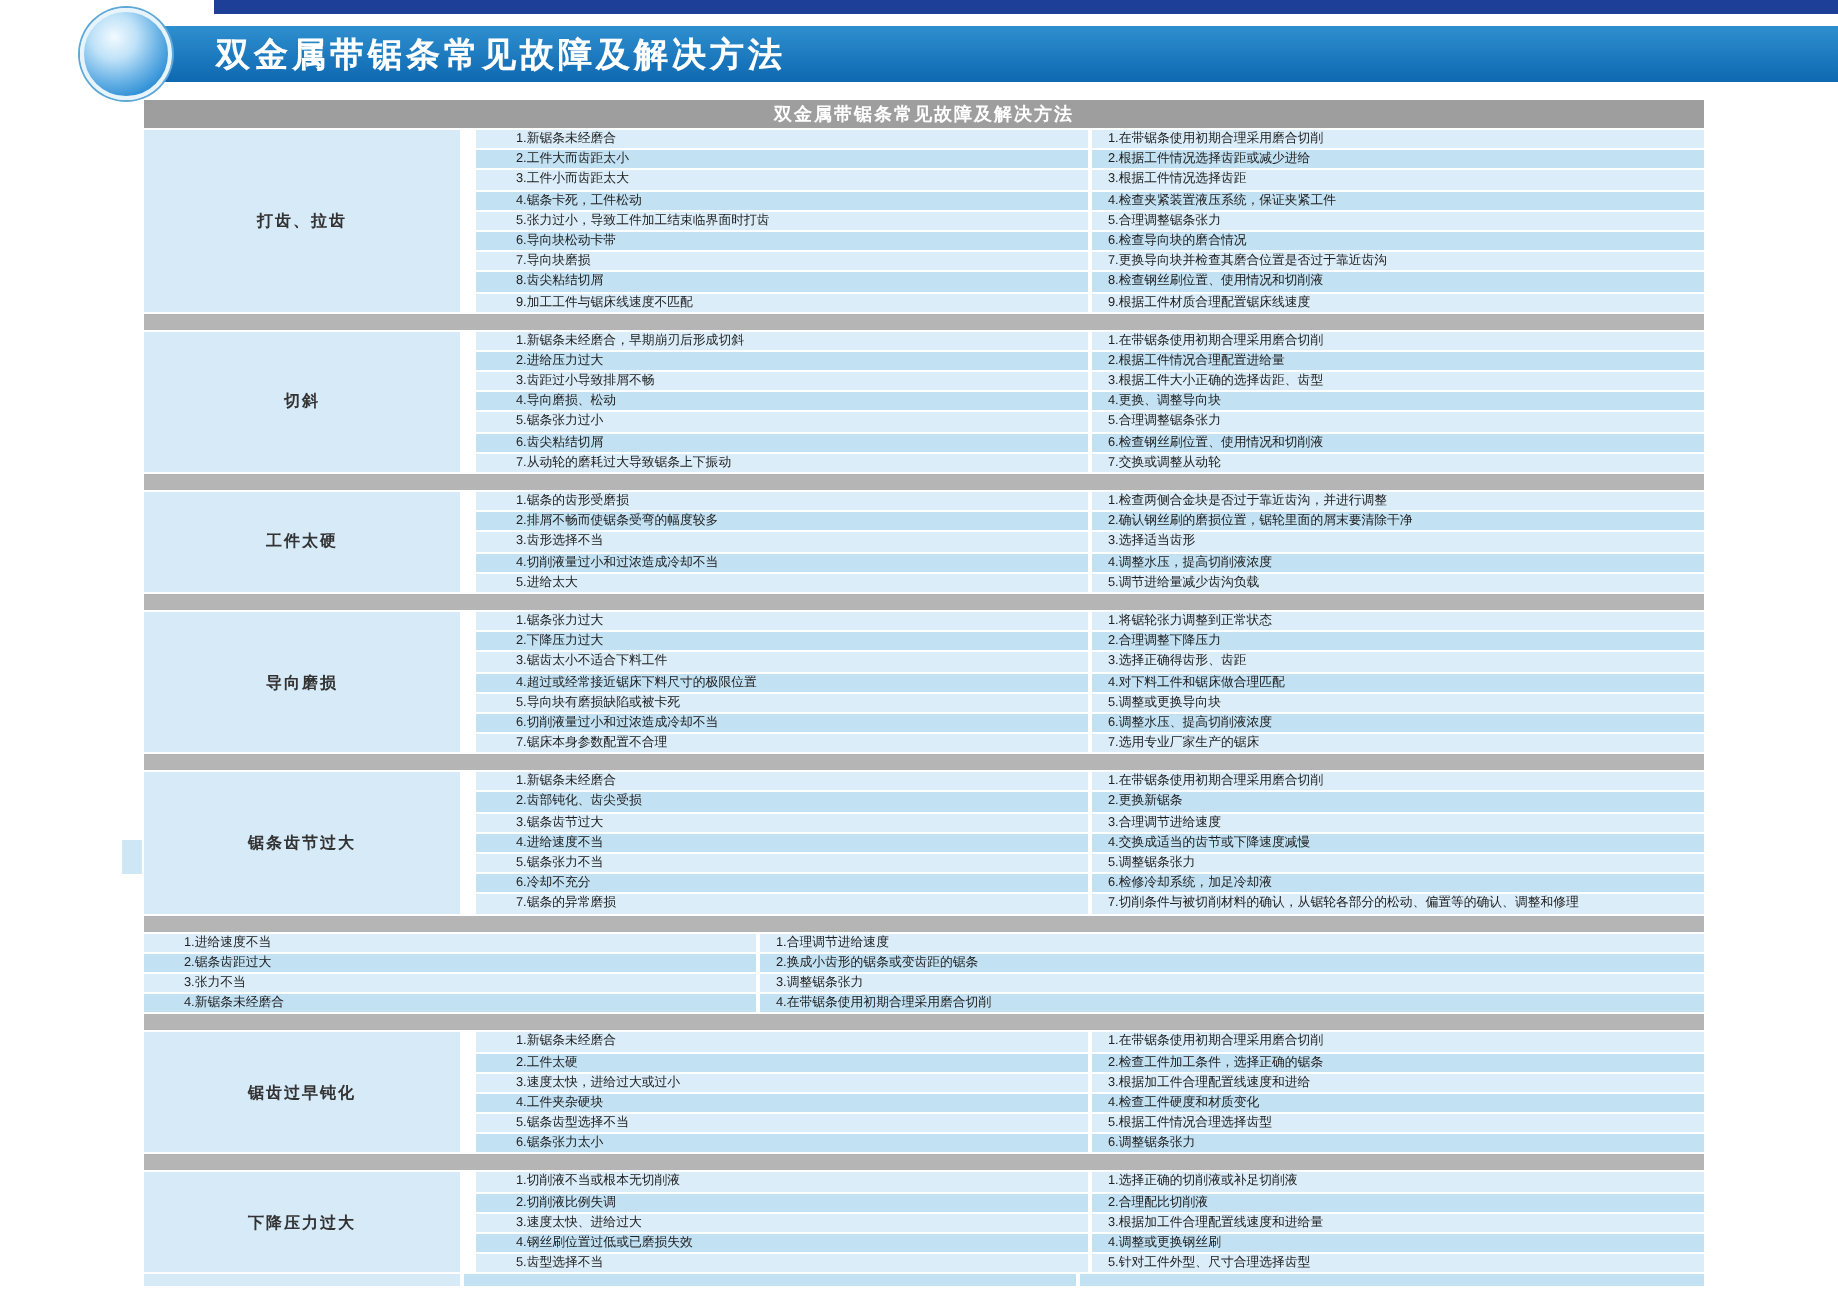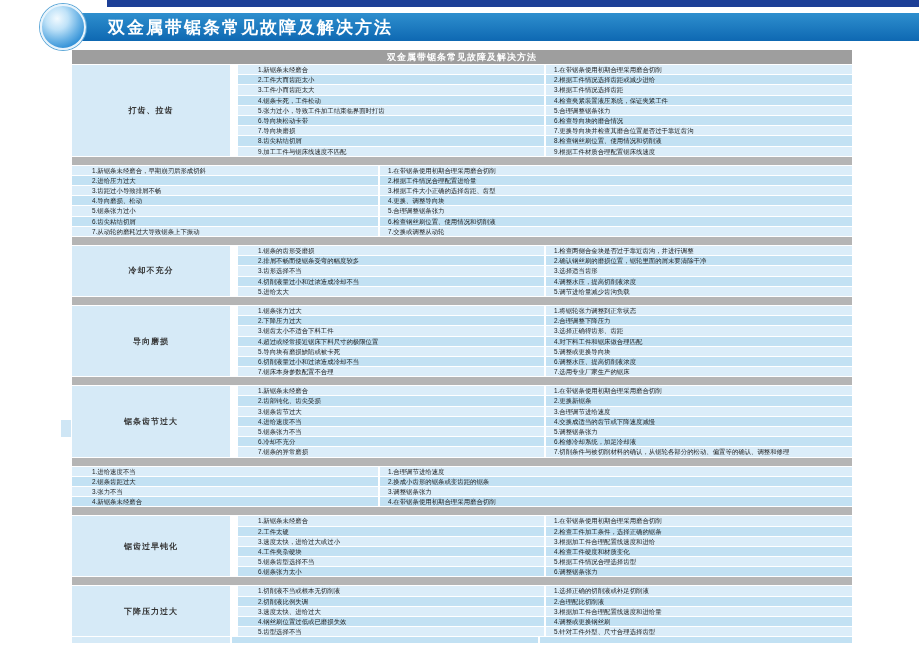--- a/index.html
+++ b/index.html
@@ -91,20 +91,21 @@
               <div class="cell solution">8.检查钢丝刷位置、使用情况和切削液</div>
             </div>
             <div class="row">
               <div class="cell cause">9.加工工件与锯床线速度不匹配</div>
               <div class="cell solution">9.根据工件材质合理配置锯床线速度</div>
             </div>
           </div>
         </div>
         <div class="section-separator"></div>
         <div class="section">
+          <div class="fault-cell">切斜</div>
           <div class="rows">
             <div class="row">
               <div class="cell cause">1.新锯条未经磨合，早期崩刃后形成切斜</div>
               <div class="cell solution">1.在带锯条使用初期合理采用磨合切削</div>
             </div>
             <div class="row alt">
               <div class="cell cause">2.进给压力过大</div>
               <div class="cell solution">2.根据工件情况合理配置进给量</div>
             </div>
             <div class="row">
@@ -124,21 +125,21 @@
               <div class="cell solution">6.检查钢丝刷位置、使用情况和切削液</div>
             </div>
             <div class="row">
               <div class="cell cause">7.从动轮的磨耗过大导致锯条上下振动</div>
               <div class="cell solution">7.交换或调整从动轮</div>
             </div>
           </div>
         </div>
         <div class="section-separator"></div>
         <div class="section">
-          <div class="fault-cell">冷却不充分</div>
+          <div class="fault-cell">工件太硬</div>
           <div class="rows">
             <div class="row">
               <div class="cell cause">1.锯条的齿形受磨损</div>
               <div class="cell solution">1.检查两侧合金块是否过于靠近齿沟，并进行调整</div>
             </div>
             <div class="row alt">
               <div class="cell cause">2.排屑不畅而使锯条受弯的幅度较多</div>
               <div class="cell solution">2.确认钢丝刷的磨损位置，锯轮里面的屑末要清除干净</div>
             </div>
             <div class="row">

